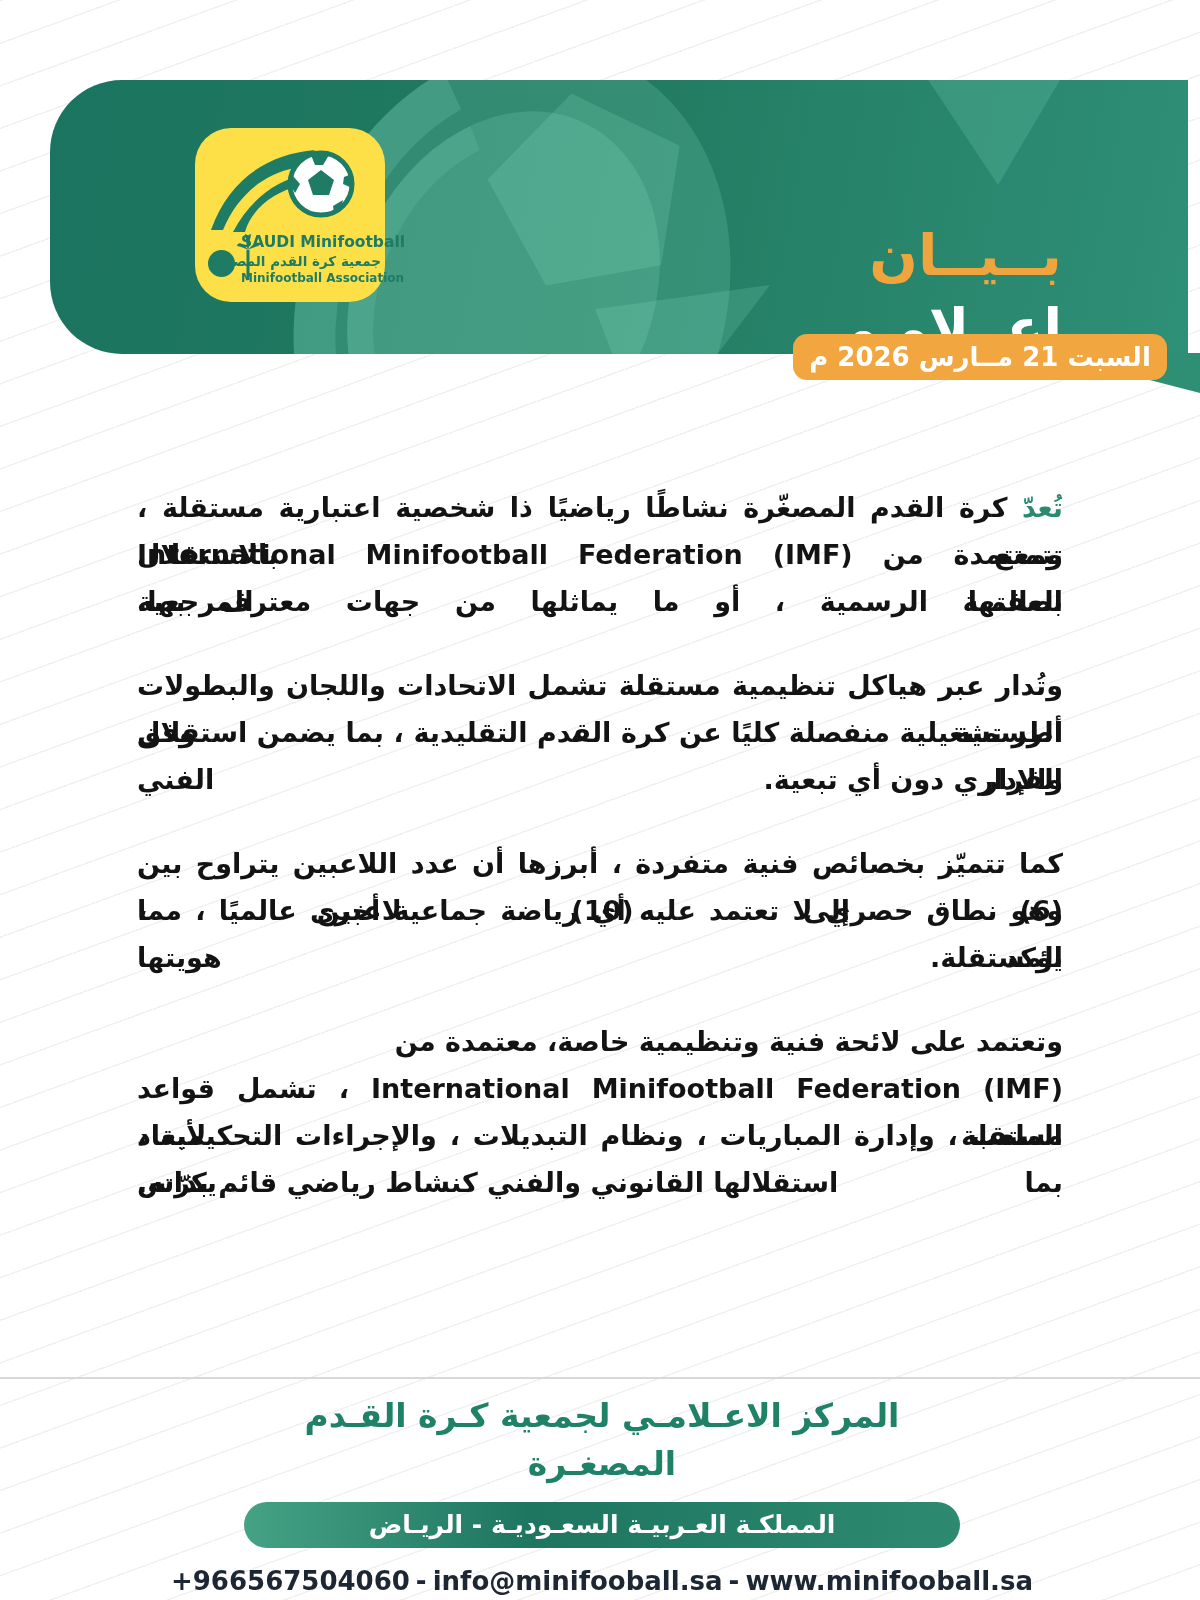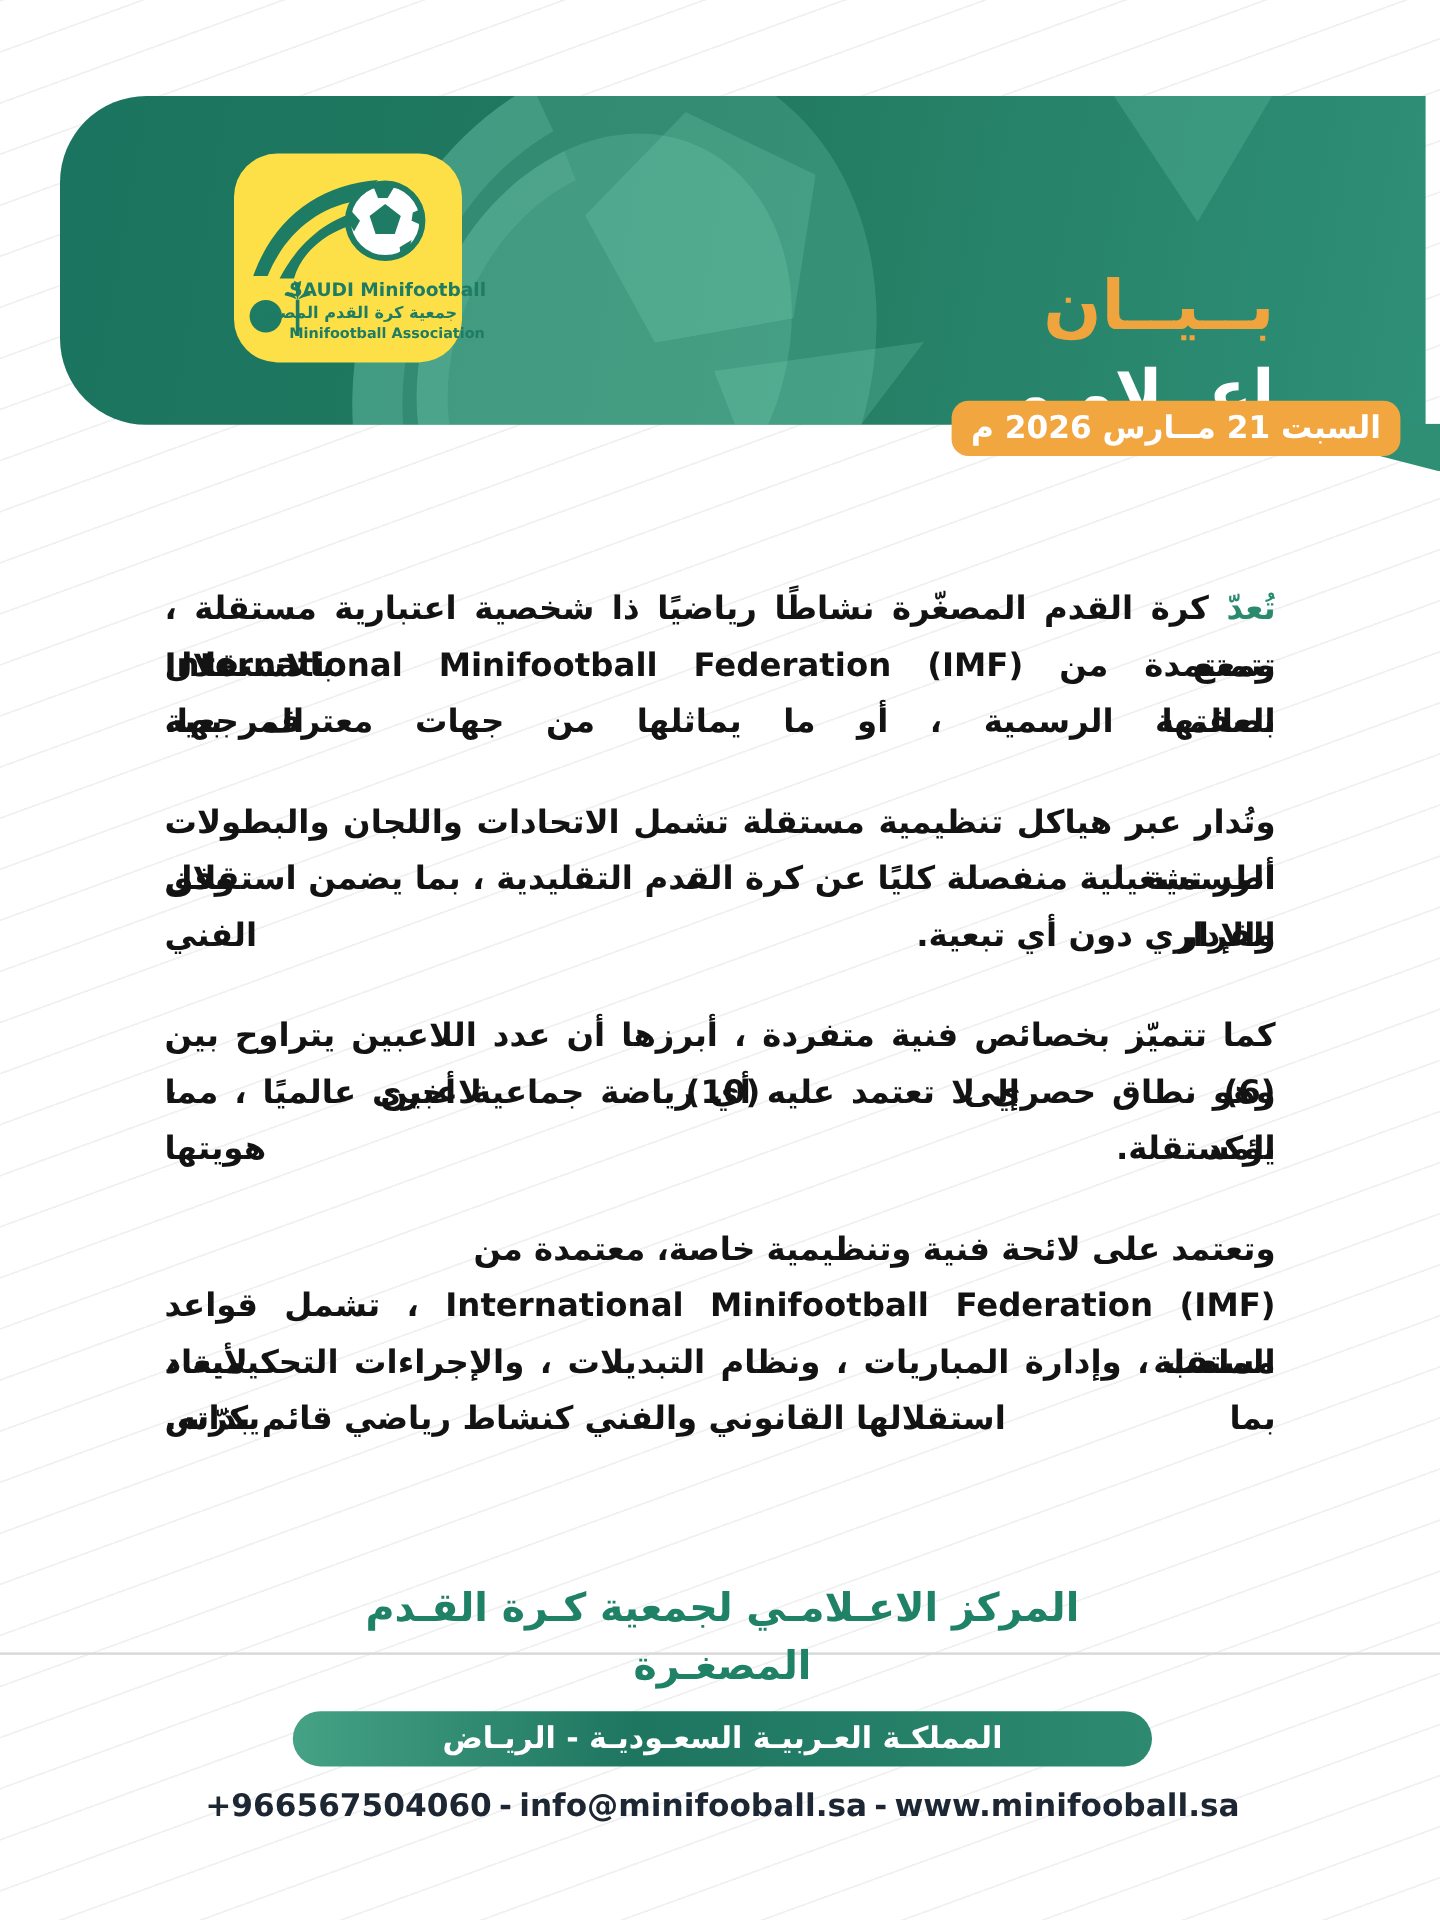--- a/index.html
+++ b/index.html
@@ -54,21 +54,21 @@
   .bodytext{position:absolute;left:137px;top:484px;width:926px;direction:rtl;
     color:#131313;font-weight:bold;font-size:27px;}
   .para{margin:0 0 37px 0;}
   .line{height:47px;line-height:47px;}
   .line.j{text-align:justify;text-align-last:justify;}
   .line.r{text-align:right;}
   .line.l{text-align:left;}
   .lead{color:#2a8a6e;}
   
   .divider{position:absolute;left:0;right:0;top:1377px;height:2px;background:#d8d8d8;}
-  .footer{position:absolute;left:244px;top:1316px;width:716px;text-align:center;}
+  .footer{position:absolute;left:244px;top:1392px;width:716px;text-align:center;}
   .f-title{font-size:33px;font-weight:bold;color:#1f8166;line-height:48px;direction:rtl;margin-bottom:14px;}
   .pill{height:46px;border-radius:23px;color:#fff;font-size:25px;font-weight:bold;line-height:46px;direction:rtl;
     background:linear-gradient(90deg,#45a284 0%,#1e7560 40%,#2d8a70 100%);margin-bottom:18px;}
   .contacts{display:flex;justify-content:center;align-items:center;gap:6px;direction:ltr;
     font-size:26px;font-weight:bold;color:#1d2633;}
 </style>
 </head>
 <body>
 
 <div class="band">

